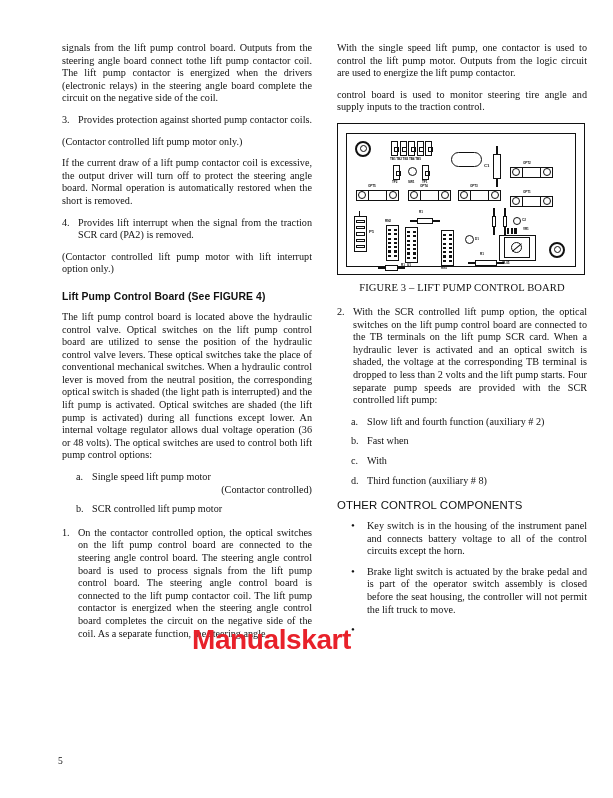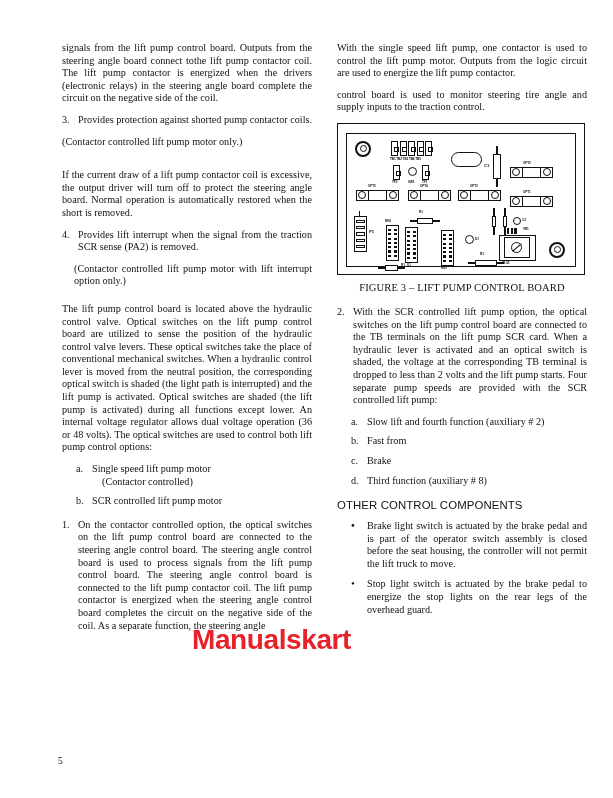--- a/index.html
+++ b/index.html
@@ -35,21 +35,21 @@
     position: relative;
   }
   p.body {
     margin: 0 0 9px 0;
     font-size: 10.2px;
     line-height: 12.6px;
     text-align: justify;
     text-indent: 0;
   }
   p.tight { margin-bottom: 2px; }
-  p.gap-lg { margin-bottom: 15px; margin-left: 12px; }
+  p.gap-lg { margin-bottom: 15px; }
   h2.section {
     margin: 12px 0 9px 0;
     font-family: "Liberation Sans", sans-serif;
     font-size: 10.4px;
     font-weight: bold;
     letter-spacing: 0.1px;
   }
   h2.section.caps {
     font-size: 11.4px;
     font-weight: normal;
@@ -62,20 +62,21 @@
     position: relative;
   }
   .letter-item .marker {
     position: absolute;
     left: 14px;
     top: 0;
   }
   .letter-item .sub {
     display: block;
     padding-left: 10px;
+    text-align: right;
   }
   .bullet-item {
     font-size: 10.2px;
     line-height: 12.6px;
     margin: 0 0 8px 0;
     padding-left: 30px;
     position: relative;
     text-align: justify;
   }
   .bullet-item .dot {
@@ -348,28 +349,29 @@
 
     <div class="col">
 
       <p class="body">signals from the lift pump control board. Outputs from the steering angle board connect tothe lift pump contactor coil. The lift pump contactor is energized when the drivers (electronic relays) in the steering angle board complete the circuit on the negative side of the coil.</p>
 
       <div class="num-para">
         <span class="num">3.</span>
         <span>Provides protection against shorted pump contactor coils.</span>
       </div>
       <p class="body tight">(Contactor controlled lift pump motor only.)</p>
-      <p class="body" style="margin-top:21px;">If the current draw of a lift pump contactor coil is excessive, the output driver will turn off to protect the steering angle board. Normal operation is automatically restored when the short is removed.</p>
+      <p class="body" style="margin-top:9px;">If the current draw of a lift pump contactor coil is excessive, the output driver will turn off to protect the steering angle board. Normal operation is automatically restored when the short is removed.</p>
 
       <div class="num-para">
         <span class="num">4.</span>
-        <span>Provides lift interrupt when the signal from the traction SCR sense (PA2) is removed.</span>
+        <span>Provides lift interrupt when the signal from the traction SCR card (PA2) is removed.</span>
       </div>
       <p class="body gap-lg">(Contactor controlled lift pump motor with lift interrupt option only.)</p>
 
+      <h2 class="section">Lift Pump Control Board (See FIGURE 4)</h2>
 
       <p class="body">The lift pump control board is located above the hydraulic control valve. Optical switches on the lift pump control board are utilized to sense the position of the hydraulic control valve levers. These optical switches take the place of conventional mechanical switches. When a hydraulic control lever is moved from the neutral position, the corresponding optical switch is shaded (the light path is interrupted) and the lift pump is activated. Optical switches are shaded (the lift pump is activated) during all functions except lower. An internal voltage regulator allows dual voltage operation (36 or 48 volts). The optical switches are used to control both lift pump control options:</p>
 
       <div class="letter-item">
         <span class="marker">a.</span>
         <span>Single speed lift pump motor</span>
         <span class="sub">(Contactor controlled)</span>
       </div>
       <div class="letter-item" style="margin-bottom:11px;">
         <span class="marker">b.</span>
@@ -568,44 +570,44 @@
         <span class="num">2.</span>
         <span>With the SCR controlled lift pump option, the optical switches on the lift pump control board are connected to the TB terminals on the lift pump SCR card. When a hydraulic lever is activated and an optical switch is shaded, the voltage at the corresponding TB terminal is dropped to less than 2 volts and the lift pump starts. Four separate pump speeds are provided with the SCR controlled lift pump:</span>
       </div>
 
       <div class="letter-item">
         <span class="marker">a.</span>
         <span>Slow lift and fourth function (auxiliary # 2)</span>
       </div>
       <div class="letter-item">
         <span class="marker">b.</span>
-        <span>Fast from</span>
+        <span>Fast when</span>
       </div>
       <div class="letter-item">
         <span class="marker">c.</span>
-        <span>Brake</span>
+        <span>With</span>
       </div>
       <div class="letter-item">
         <span class="marker">d.</span>
         <span>Third function (auxiliary # 8)</span>
       </div>
 
       <h2 class="section caps">OTHER CONTROL COMPONENTS</h2>
 
 
       <div class="bullet-item">
         <span class="dot">•</span>
+        <span>Key switch is in the housing of the instrument panel and connects battery voltage to all of the control circuits except the horn.</span>
       </div>
       <div class="bullet-item">
         <span class="dot">•</span>
         <span>Brake light switch is actuated by the brake pedal and is part of the operator switch assembly is closed before the seat housing, the controller will not permit the lift truck to move.</span>
       </div>
       <div class="bullet-item">
         <span class="dot">•</span>
-        <span>Stop light switch is actuated by the brake pedal to energize the stop lights on the rear legs of the overhead guard.</span>
       </div>
 
     </div>
   </div>
 
   <div class="watermark">Manualskart</div>
 
   <div class="page-num">5</div>
 
 </div>

